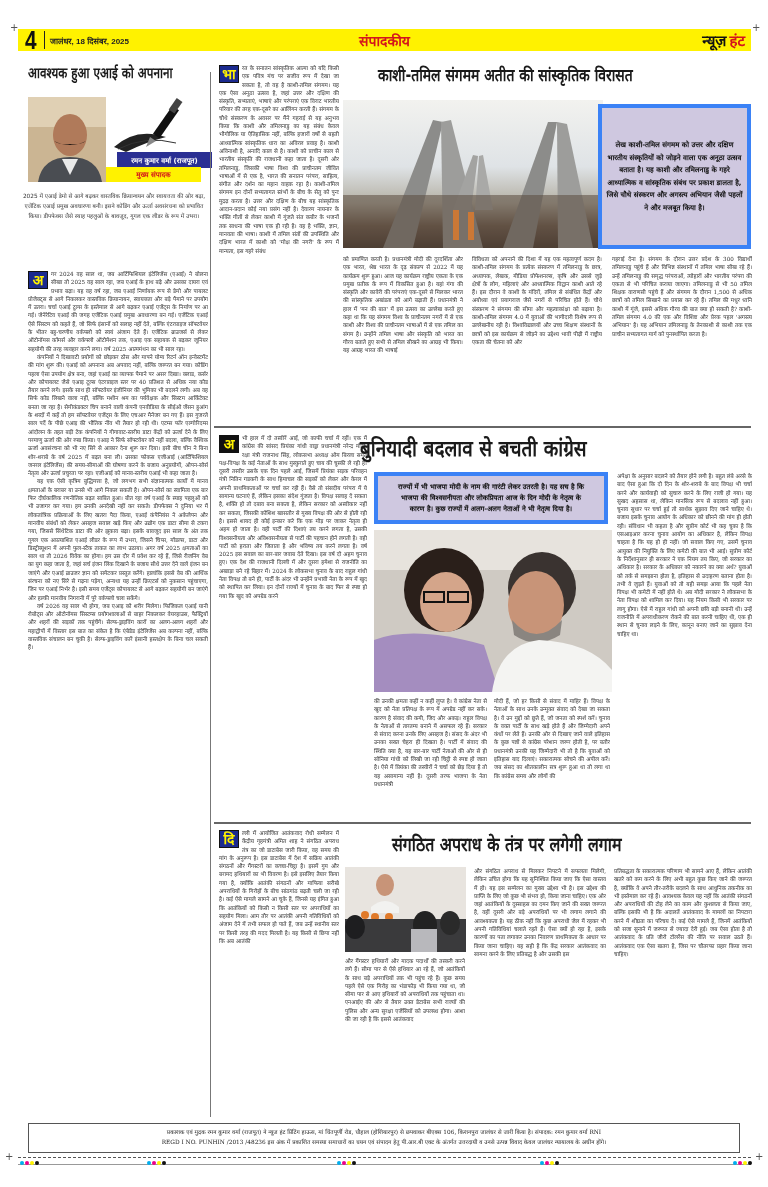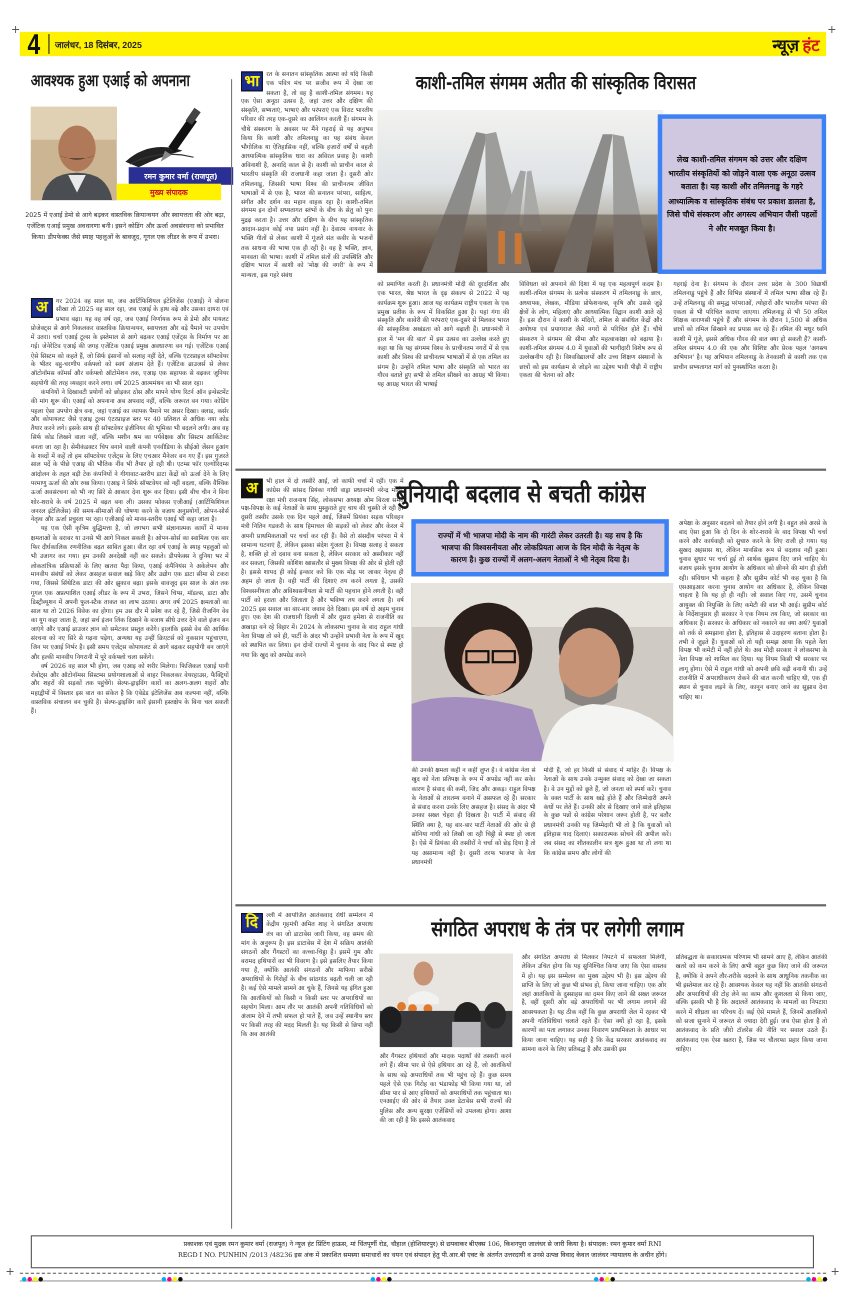--- a/index.html
+++ b/index.html
@@ -57,20 +57,21 @@
 
 <span class="crop-mark" style="left:10px;top:22px;">+</span>
 <span class="crop-mark" style="left:752px;top:22px;">+</span>
 <span class="crop-mark" style="left:5px;top:1151px;">+</span>
 <span class="crop-mark" style="left:755px;top:1151px;">+</span>
 
 <header class="masthead">
   <div class="page-num">4</div>
   <div class="masthead-divider"></div>
   <div class="dateline">जालंधर, 18 दिसंबर, 2025</div>
+  <div class="section-title">संपादकीय</div>
   <div class="brand">
     <span class="tiny">दैनिक</span>
     <span class="b1">न्यूज़</span>
     <span class="b2">हंट</span>
   </div>
 </header>
 
 <div class="headline" style="left:28px;top:62px;font-size:15px;transform:scaleX(0.78);">आवश्यक हुआ एआई को अपनाना</div>
 
 <div class="editor-photo">

